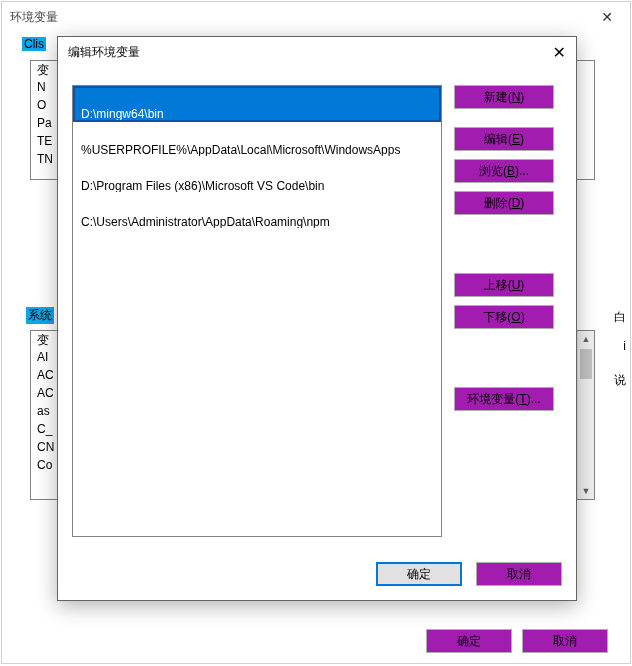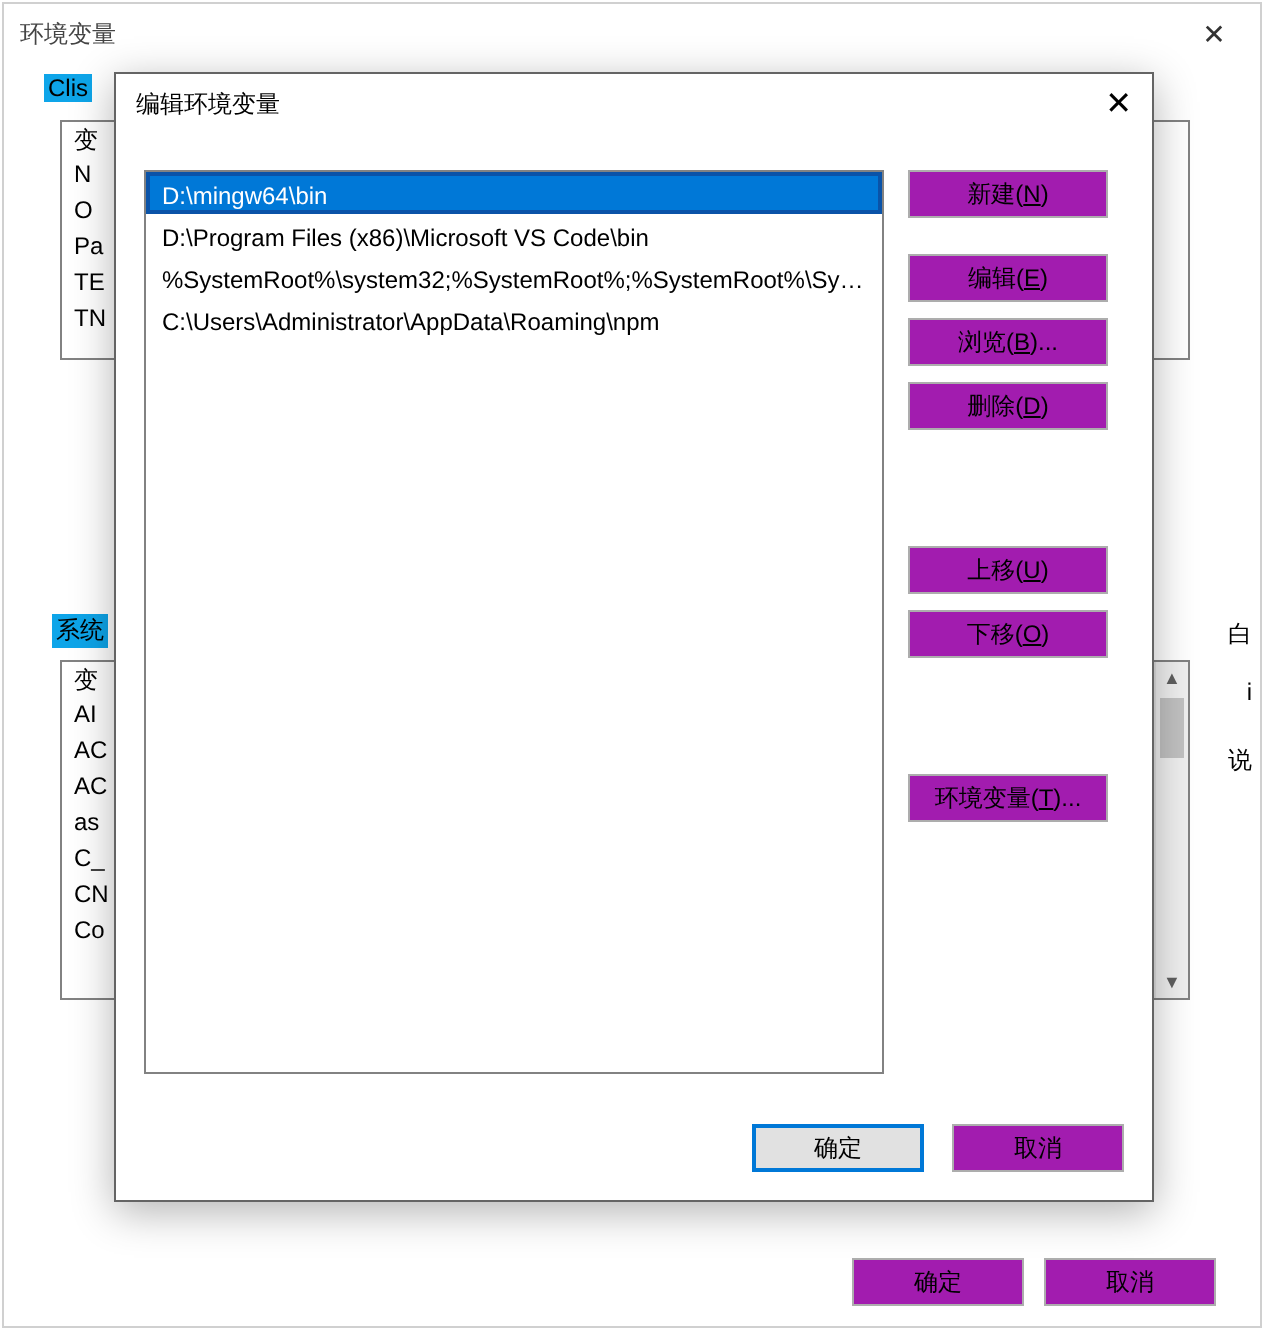--- a/index.html
+++ b/index.html
@@ -62,21 +62,21 @@
   .inner-title { color: #000; }
   .inner-close { font-size: 16px; font-weight: 400; color:#000; width:30px; text-align:right; }
 
   .inner-body { position: absolute; top: 48px; left: 14px; right: 14px; bottom: 14px; }
 
   .path-list {
     position: absolute; top: 0; left: 0; width: 370px; height: 452px;
     border: 1px solid #828282; background: #fff;
   }
   .path-row {
-    height: 21px; line-height: 21px; padding: 0 6px; color: #000;
+    height: 21px; line-height: 21px; padding: 16px 6px; color: #000;
     border: 2px solid transparent; white-space: nowrap; overflow: hidden; text-overflow: ellipsis;
     font-size: 12px;
   }
   .path-row.selected {
     background: #0078d7; color: #fff; border: 2px solid #0a53a8;
   }
 
   .side-buttons {
     position: absolute; top: 0; left: 382px; width: 100px;
     display: flex; flex-direction: column;
@@ -149,22 +149,22 @@
 <div class="inner-dialog">
   <div class="inner-titlebar">
     <span class="inner-title">编辑环境变量</span>
     <span class="inner-close">✕</span>
   </div>
 
   <div class="inner-body">
 
     <div class="path-list">
       <div class="path-row selected">D:\mingw64\bin</div>
+      <div class="path-row">%USERPROFILE%\AppData\Local\Microsoft\WindowsApps</div>
       <div class="path-row">D:\Program Files (x86)\Microsoft VS Code\bin</div>
-      <div class="path-row">%SystemRoot%\system32;%SystemRoot%;%SystemRoot%\Syst...</div>
       <div class="path-row">C:\Users\Administrator\AppData\Roaming\npm</div>
     </div>
 
     <div class="side-buttons">
       <div class="btn">
         <span>新建(</span>
           <span class="mnemonic">N</span>
           <span>)</span>
       </div>
       <div class="gap-small"></div>

